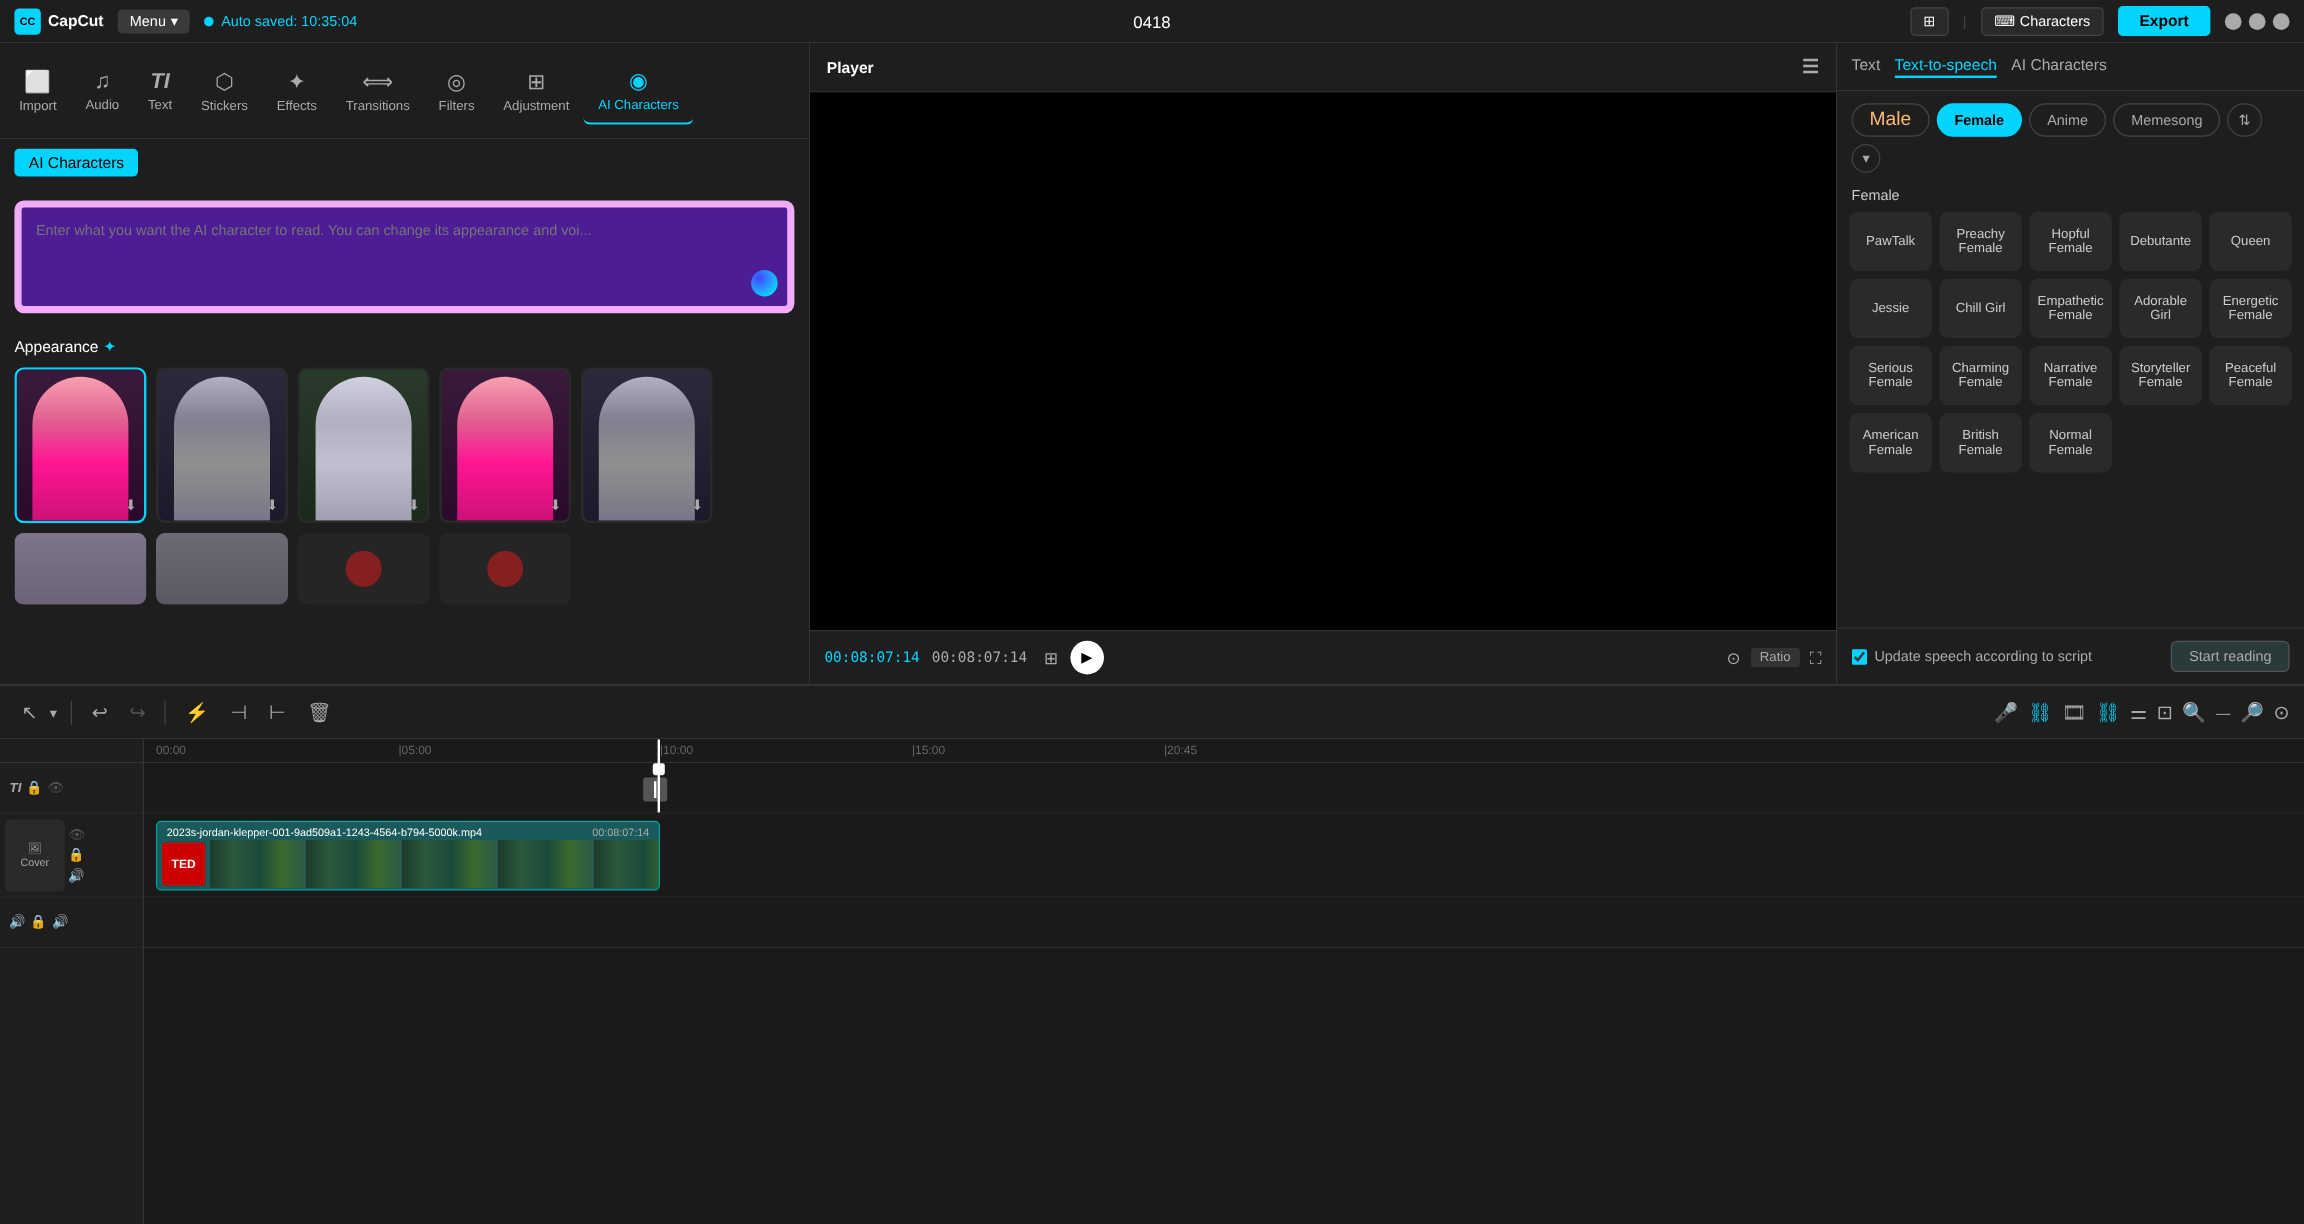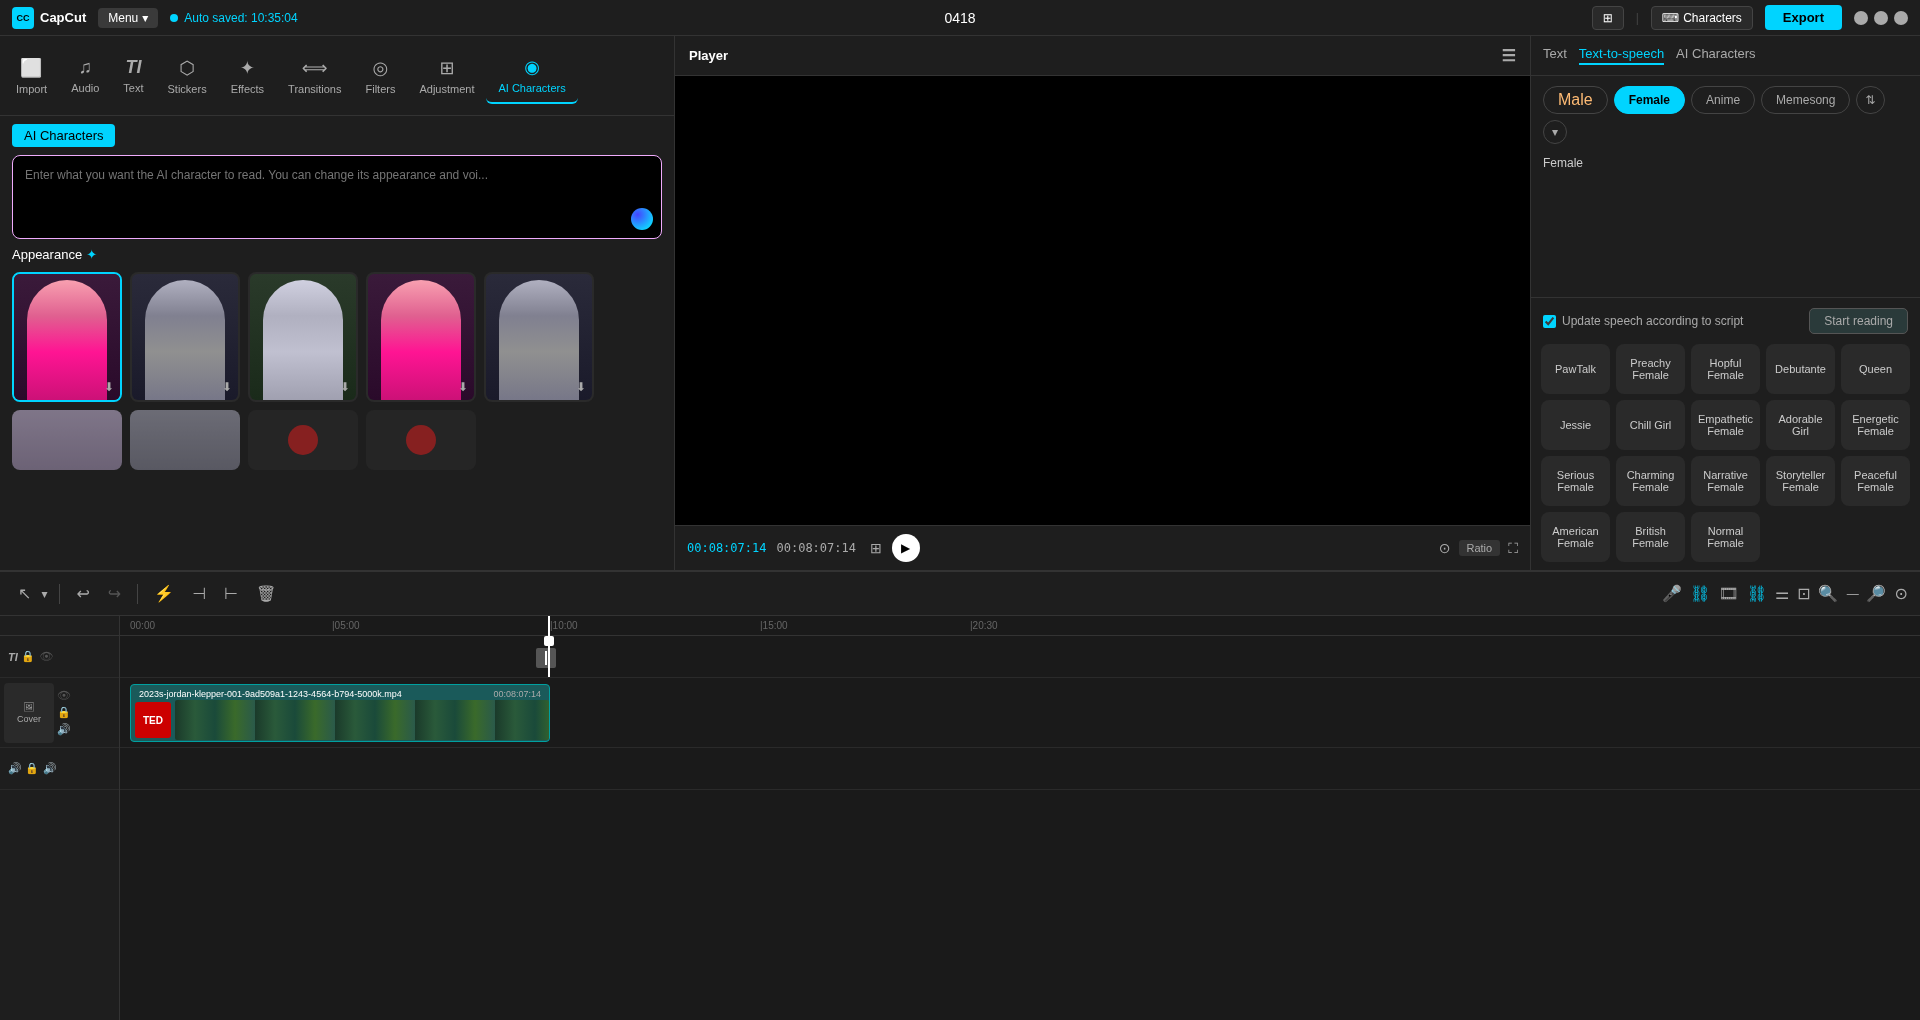--- a/index.html
+++ b/index.html
@@ -82,21 +82,21 @@
         <span style="font-size:11px;">AI Characters</span>
       </div>
     </div>
 
     <div style="flex:1; background:#1e1e1e; overflow-y:auto;">
 
       <div style="padding:8px 12px;">
         <span style="background:#00d4ff; color:#000; padding:4px 12px; border-radius:4px; font-size:13px; cursor:pointer; display:inline-block;">AI Characters</span>
       </div>
 
-      <div style="margin:0 12px; background:#000000; border:1px solid #f0abfc; border-radius:8px; padding:12px; position:relative; min-height:80px;">
+      <div style="margin:12px 12px; background:#4c1d95; border:6px solid #f0abfc; border-radius:8px; padding:12px; position:relative; min-height:80px;">
         <textarea style="background: transparent; border: none; outline: none; color: rgb(136, 136, 136); font-size: 12px; width: 100%; resize: none; height: 55px; font-family: inherit;" placeholder="Enter what you want the AI character to read. You can change its appearance and voi..."></textarea>
         <div style="position:absolute; bottom:8px; right:8px; width:22px; height:22px; background:radial-gradient(circle at 30% 30%, #4444ff, #00ffff); border-radius:50%;"></div>
       </div>
 
       <div style="padding:8px 12px;">
         <div style="font-size:13px; font-weight:500; margin-bottom:10px; display:flex; align-items:center; gap:4px;">
           <span>Appearance</span>
           <span style="color:#00d4ff;">✦</span>
         </div>
 
@@ -188,28 +188,20 @@
     <div style="display:flex; gap:6px; padding:10px 12px; flex-wrap:wrap;">
       <button style="padding:4px 14px; border-radius:20px; border:1px solid #444; color:#fdba74; cursor:pointer; font-size:16px; background:transparent;">Male</button>
       <button style="padding:4px 14px; border-radius:20px; border:1px solid #00d4ff; color:#000; cursor:pointer; font-size:12px; background:#00d4ff; font-weight:bold;">Female</button>
       <button style="padding:4px 14px; border-radius:20px; border:1px solid #444; color:#aaa; cursor:pointer; font-size:12px; background:transparent;">Anime</button>
       <button style="padding:4px 14px; border-radius:20px; border:1px solid #444; color:#aaa; cursor:pointer; font-size:12px; background:transparent;">Memesong</button>
       <button style="padding:4px 8px; border-radius:20px; border:1px solid #444; color:#aaa; cursor:pointer; font-size:12px; background:transparent;">⇅</button>
       <button style="padding:4px 8px; border-radius:20px; border:1px solid #444; color:#aaa; cursor:pointer; font-size:12px; background:transparent;">▾</button>
     </div>
 
     <div style="padding:2px 12px 6px; font-size:12px; color:#ccc;">Female</div>
-
-    <div style="display:flex; align-items:center; padding:10px 12px; border-top:1px solid #333; margin-top:auto;">
-      <label style="display:flex; align-items:center; gap:6px; font-size:12px; color:#aaa; cursor:pointer;">
-        <input type="checkbox" checked="" style="accent-color: rgb(0, 212, 255);">
-        <span>Update speech according to script</span>
-      </label>
-      <button style="margin-left:auto; background:#2a3a3a; border:1px solid #555; color:#aaa; padding:5px 14px; border-radius:5px; cursor:pointer; font-size:12px;">Start reading</button>
-    </div>
 
     <div style="display:grid; grid-template-columns:repeat(5,1fr); gap:6px; padding:0 10px 8px; overflow-y:auto;">
       <div style="background:#2a2a2a; border-radius:8px; padding:10px 4px; cursor:pointer; text-align:center; font-size:11px; color:#ccc; min-height:50px; display:flex; align-items:center; justify-content:center; border:2px solid transparent;">PawTalk</div>
       <div style="background:#2a2a2a; border-radius:8px; padding:10px 4px; cursor:pointer; text-align:center; font-size:11px; color:#ccc; min-height:50px; display:flex; align-items:center; justify-content:center; border:2px solid transparent;">Preachy Female</div>
       <div style="background:#2a2a2a; border-radius:8px; padding:10px 4px; cursor:pointer; text-align:center; font-size:11px; color:#ccc; min-height:50px; display:flex; align-items:center; justify-content:center; border:2px solid transparent;">Hopful Female</div>
       <div style="background:#2a2a2a; border-radius:8px; padding:10px 4px; cursor:pointer; text-align:center; font-size:11px; color:#ccc; min-height:50px; display:flex; align-items:center; justify-content:center; border:2px solid transparent;">Debutante</div>
       <div style="background:#2a2a2a; border-radius:8px; padding:10px 4px; cursor:pointer; text-align:center; font-size:11px; color:#ccc; min-height:50px; display:flex; align-items:center; justify-content:center; border:2px solid transparent;">Queen</div>
       <div style="background:#2a2a2a; border-radius:8px; padding:10px 4px; cursor:pointer; text-align:center; font-size:11px; color:#ccc; min-height:50px; display:flex; align-items:center; justify-content:center; border:2px solid transparent;">Jessie</div>
       <div style="background:#2a2a2a; border-radius:8px; padding:10px 4px; cursor:pointer; text-align:center; font-size:11px; color:#ccc; min-height:50px; display:flex; align-items:center; justify-content:center; border:2px solid transparent;">Chill Girl</div>
       <div style="background:#2a2a2a; border-radius:8px; padding:10px 4px; cursor:pointer; text-align:center; font-size:11px; color:#ccc; min-height:50px; display:flex; align-items:center; justify-content:center; border:2px solid transparent;">Empathetic Female</div>
@@ -217,20 +209,28 @@
       <div style="background:#2a2a2a; border-radius:8px; padding:10px 4px; cursor:pointer; text-align:center; font-size:11px; color:#ccc; min-height:50px; display:flex; align-items:center; justify-content:center; border:2px solid transparent;">Energetic Female</div>
       <div style="background:#2a2a2a; border-radius:8px; padding:10px 4px; cursor:pointer; text-align:center; font-size:11px; color:#ccc; min-height:50px; display:flex; align-items:center; justify-content:center; border:2px solid transparent;">Serious Female</div>
       <div style="background:#2a2a2a; border-radius:8px; padding:10px 4px; cursor:pointer; text-align:center; font-size:11px; color:#ccc; min-height:50px; display:flex; align-items:center; justify-content:center; border:2px solid transparent;">Charming Female</div>
       <div style="background:#2a2a2a; border-radius:8px; padding:10px 4px; cursor:pointer; text-align:center; font-size:11px; color:#ccc; min-height:50px; display:flex; align-items:center; justify-content:center; border:2px solid transparent;">Narrative Female</div>
       <div style="background:#2a2a2a; border-radius:8px; padding:10px 4px; cursor:pointer; text-align:center; font-size:11px; color:#ccc; min-height:50px; display:flex; align-items:center; justify-content:center; border:2px solid transparent;">Storyteller Female</div>
       <div style="background:#2a2a2a; border-radius:8px; padding:10px 4px; cursor:pointer; text-align:center; font-size:11px; color:#ccc; min-height:50px; display:flex; align-items:center; justify-content:center; border:2px solid transparent;">Peaceful Female</div>
       <div style="background:#2a2a2a; border-radius:8px; padding:10px 4px; cursor:pointer; text-align:center; font-size:11px; color:#ccc; min-height:50px; display:flex; align-items:center; justify-content:center; border:2px solid transparent;">American Female</div>
       <div style="background:#2a2a2a; border-radius:8px; padding:10px 4px; cursor:pointer; text-align:center; font-size:11px; color:#ccc; min-height:50px; display:flex; align-items:center; justify-content:center; border:2px solid transparent;">British Female</div>
       <div style="background:#2a2a2a; border-radius:8px; padding:10px 4px; cursor:pointer; text-align:center; font-size:11px; color:#ccc; min-height:50px; display:flex; align-items:center; justify-content:center; border:2px solid transparent;">Normal Female</div>
     </div>
+
+    <div style="display:flex; align-items:center; padding:10px 12px; border-top:1px solid #333; margin-top:auto;">
+      <label style="display:flex; align-items:center; gap:6px; font-size:12px; color:#aaa; cursor:pointer;">
+        <input type="checkbox" checked="" style="accent-color: rgb(0, 212, 255);">
+        <span>Update speech according to script</span>
+      </label>
+      <button style="margin-left:auto; background:#2a3a3a; border:1px solid #555; color:#aaa; padding:5px 14px; border-radius:5px; cursor:pointer; font-size:12px;">Start reading</button>
+    </div>
   </div>
 </div>
 
 <div style="height:450px; background:#1a1a1a; border-top:2px solid #333; display:flex; flex-direction:column;">
 
   <div style="height:44px; background:#1e1e1e; border-bottom:1px solid #333; display:flex; align-items:center; padding:0 12px; gap:6px;">
     <div style="display:flex; align-items:center; gap:2px;">
       <span style="color:#aaa; cursor:pointer; font-size:16px; padding:4px 6px; border-radius:3px;">↖</span>
       <span style="color:#aaa; cursor:pointer; font-size:12px; padding:4px 2px; border-radius:3px;">▾</span>
     </div>
@@ -286,21 +286,21 @@
       </div>
     </div>
 
     <div style="flex:1; position:relative; overflow:hidden;">
 
       <div style="height:20px; background:#1a1a1a; border-bottom:1px solid #333; position:relative; display:flex; align-items:center;">
         <span style="position:absolute; left:10px; font-size:10px; color:#666;">00:00</span>
         <span style="position:absolute; left:212px; font-size:10px; color:#666;">|05:00</span>
         <span style="position:absolute; left:430px; font-size:10px; color:#666;">|10:00</span>
         <span style="position:absolute; left:640px; font-size:10px; color:#666;">|15:00</span>
-        <span style="position:absolute; left:850px; font-size:10px; color:#666;">|20:30</span>
+        <span style="position:absolute; left:850px; font-size:10px; color:#666;">|20:45</span>
       </div>
 
       <div style="height:42px; position:relative; border-bottom:1px solid #2a2a2a; background:#1a1a1a;">
 
         <div style="position:absolute; left:428px; top:-20px; bottom:0; width:2px; background:#fff; z-index:10;">
           <div style="position:absolute; top:20px; width:10px; height:10px; background:#fff; left:-4px; border-radius:2px;"></div>
         </div>
 
         <div style="position:absolute; left:416px; top:12px; width:20px; height:20px; background:#555; border-radius:2px; display:flex; align-items:center; justify-content:center;">
           <div style="width:2px; height:14px; background:#fff;"></div>

